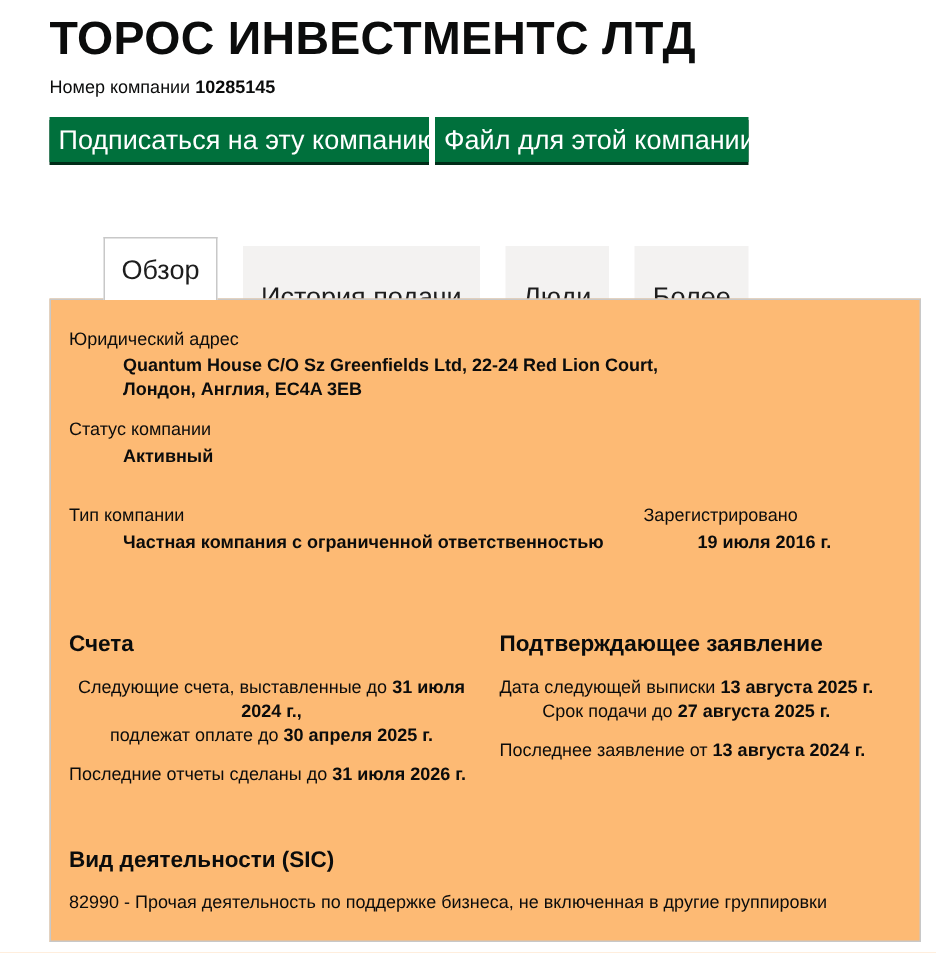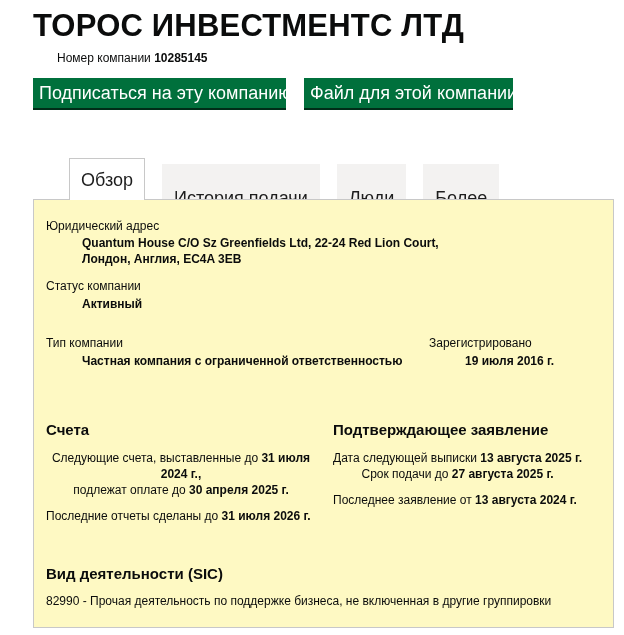--- a/index.html
+++ b/index.html
@@ -10,25 +10,25 @@
     }
     .page { position: relative; width: 624px; height: 635px; }
 
     .title {
       position: absolute; left: 33px; top: 6px;
       font-size: 31px; font-weight: bold; letter-spacing: 0.2px;
       line-height: 40px; color: #0b0c0c;
     }
     .company-number {
       position: absolute; left: 33px; top: 51px;
-      font-size: 12px; line-height: 14px; margin-left: 24px;
+      font-size: 12px; line-height: 14px;
     }
     .company-number b { font-weight: bold; }
 
-    .btn-row { position: absolute; left: 33px; top: 78px; display: flex; gap: 18px; align-items: flex-end; }
+    .btn-row { position: absolute; left: 33px; top: 78px; display: flex; gap: 4px; align-items: flex-end; }
     .btn {
       background: #00703c; color: #ffffff; border: none;
       box-shadow: 0 2px 0 #002d18;
       font-family: "Liberation Sans", sans-serif;
       font-size: 18px; line-height: 30px; height: 30px;
       padding: 0 6px; cursor: pointer; white-space: nowrap;
     }
     .btn1 { width: 253px; }
     .btn2 { width: 209px; }
 
@@ -43,21 +43,21 @@
       white-space: nowrap;
     }
     .tab.active {
       background: #ffffff; height: 42px; line-height: 42px;
       border: 1px solid #c8c8c8; border-bottom: none;
       text-decoration: none; padding: 0 11px; position: relative; z-index: 2;
     }
 
     .panel {
       position: absolute; left: 33px; top: 199px; width: 581px; height: 429px;
-      border: 1px solid #c8c8c8; background: #fef9c3;
+      border: 1px solid #c8c8c8; background: #fdba74;
     }
     .panel-inner { position: absolute; left: 0; top: 0; right: 0; bottom: 0; }
 
     .label { font-size: 12px; line-height: 15px; color: #0b0c0c; position: absolute; }
     .value { font-size: 12px; line-height: 17px; font-weight: bold; position: absolute; margin-left: 36px; }
     .text { font-size: 12px; line-height: 16px; position: absolute; text-align: center; }
     .text b { font-weight: bold; }
     .heading { font-size: 15px; font-weight: bold; line-height: 18px; position: absolute; }
   </style>
 </head>

